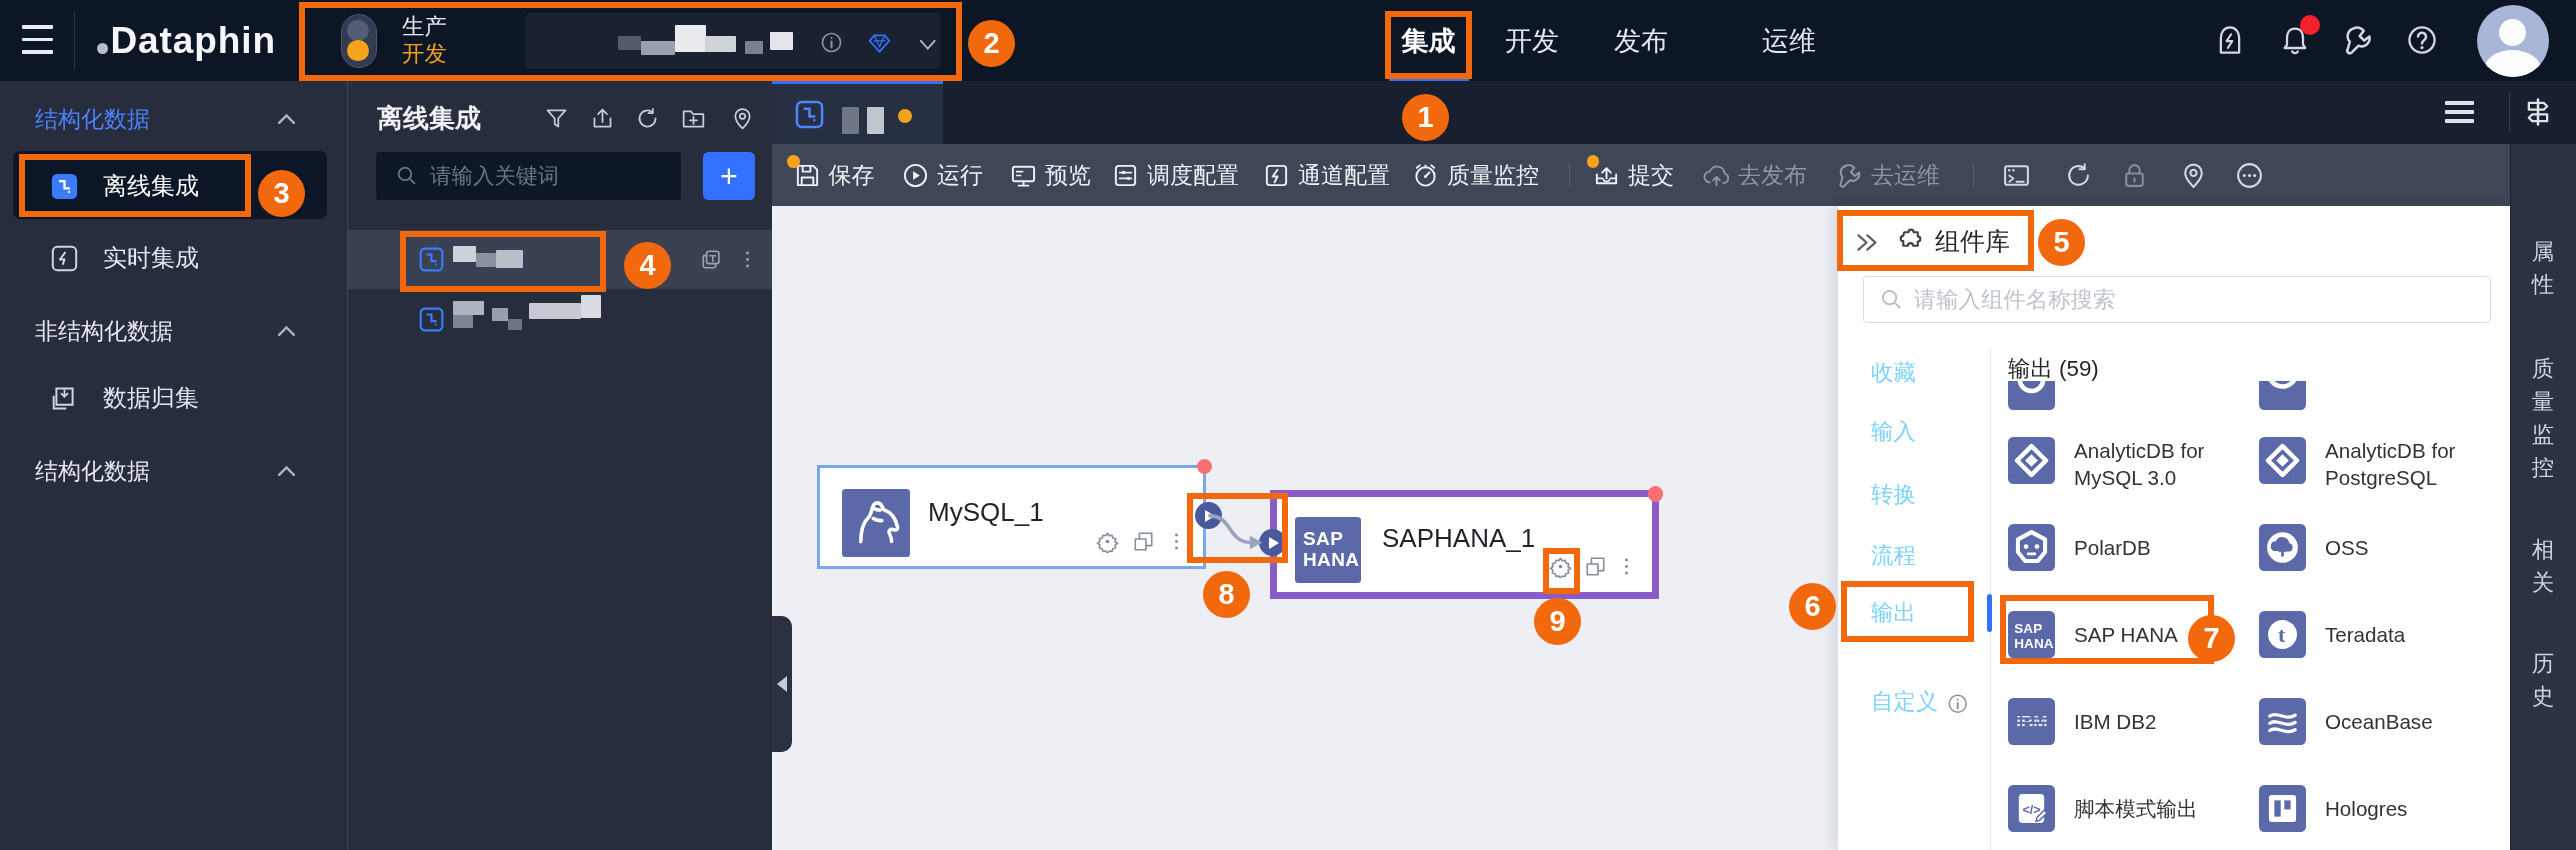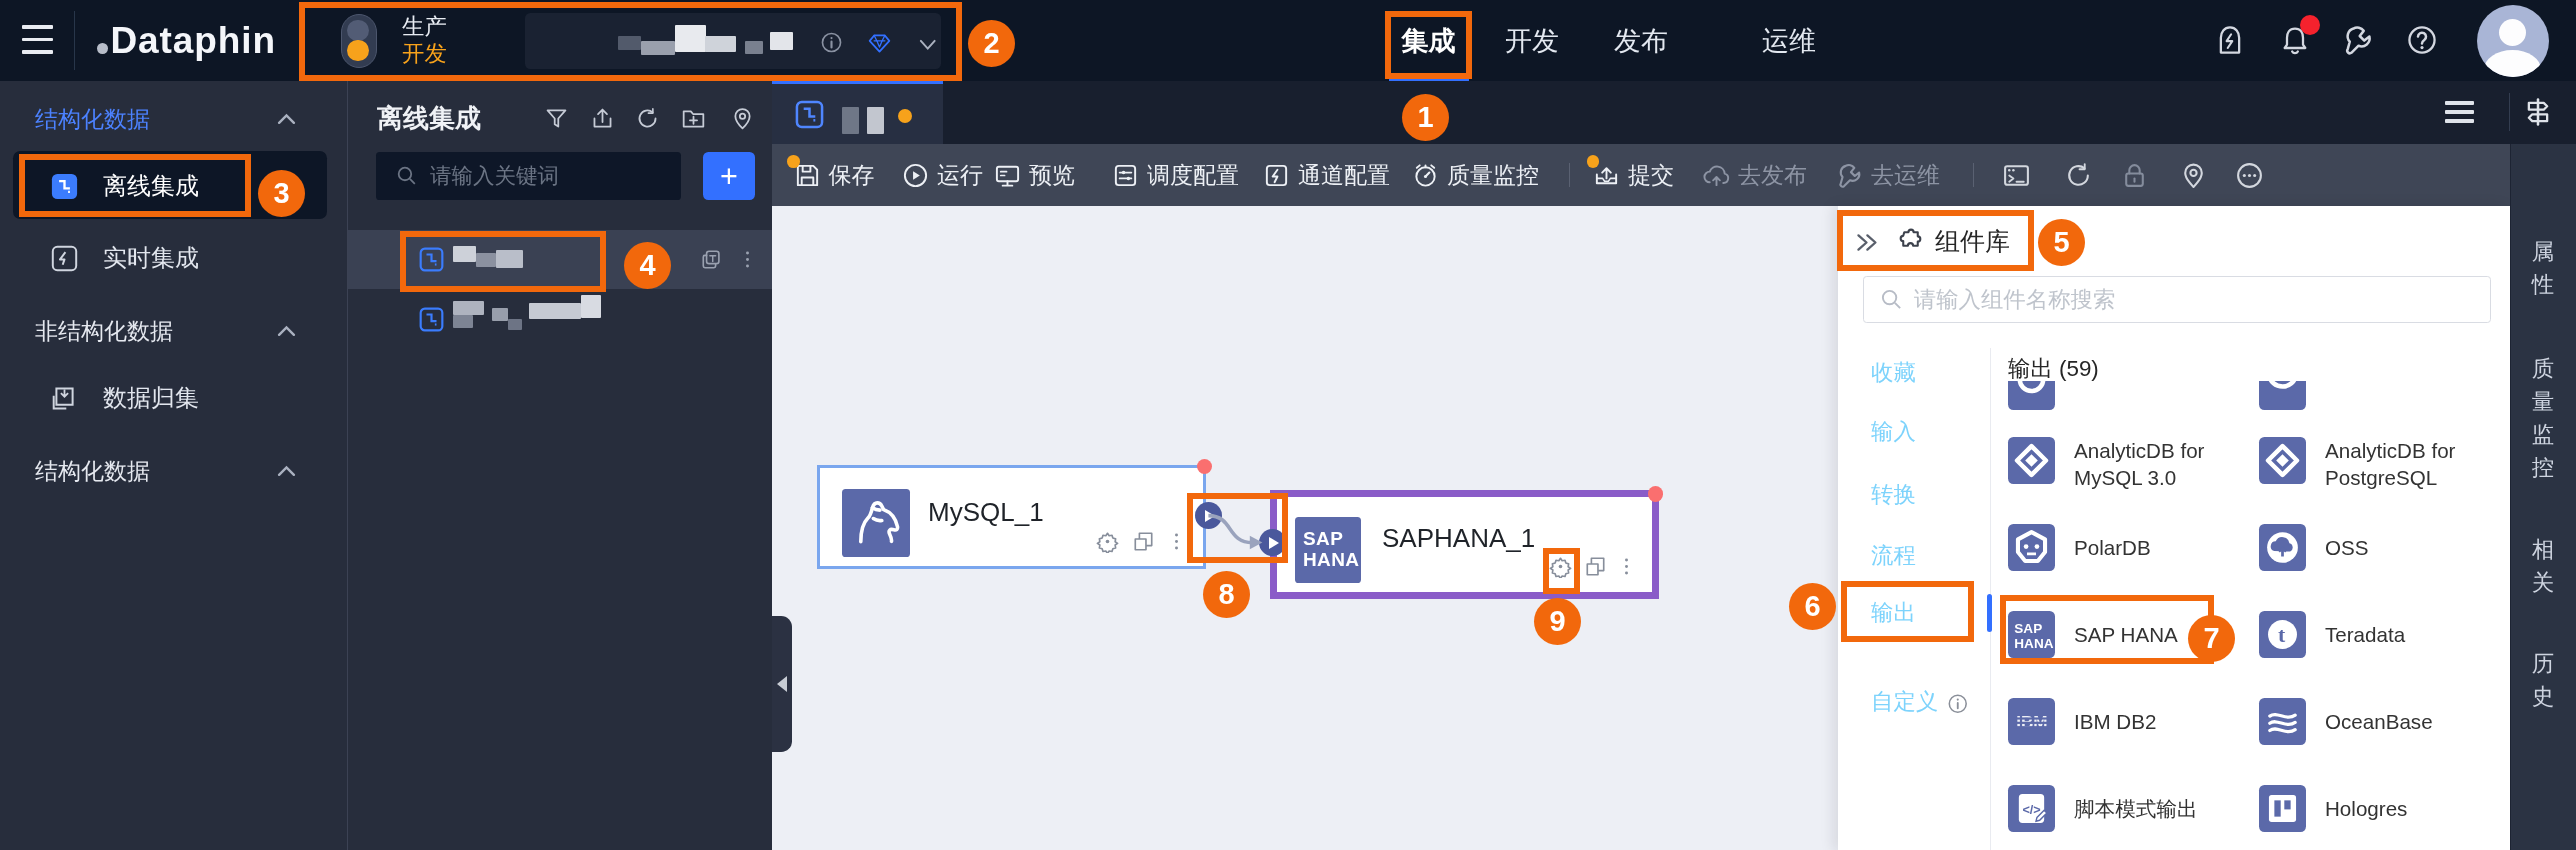--- a/index.html
+++ b/index.html
@@ -277,21 +277,21 @@
     </div>
     <div class="tb-btn" style="left: 130px;">
       <span class="tb-ic">
         <svg width="27" height="27" viewBox="0 0 28 28" fill="none" stroke="currentColor" stroke-width="2" stroke-linecap="round" stroke-linejoin="round">
           <circle cx="14" cy="14" r="11"></circle>
           <path d="M11.5 9.5 l7 4.5 -7 4.5 z" fill="currentColor" stroke="none"></path>
         </svg>
       </span>
       <span>运行</span>
     </div>
-    <div class="tb-btn" style="left: 222px; font-family: Liberation Mono, monospace;">
+    <div class="tb-btn" style="left: 238px; font-family: Liberation Mono, monospace;">
       <span class="tb-ic">
         <svg width="27" height="27" viewBox="0 0 28 28" fill="none" stroke="currentColor" stroke-width="2" stroke-linecap="round" stroke-linejoin="round">
           <rect x="3" y="5" width="22" height="15" rx="2"></rect>
           <path d="M14 20 v4 M9 24.5 h10"></path>
           <path d="M7 10 h6 M7 14 h4" stroke-width="1.8"></path>
         </svg>
       </span>
       <span>预览</span>
     </div>
     <div class="tb-btn" style="left: 340px;">

